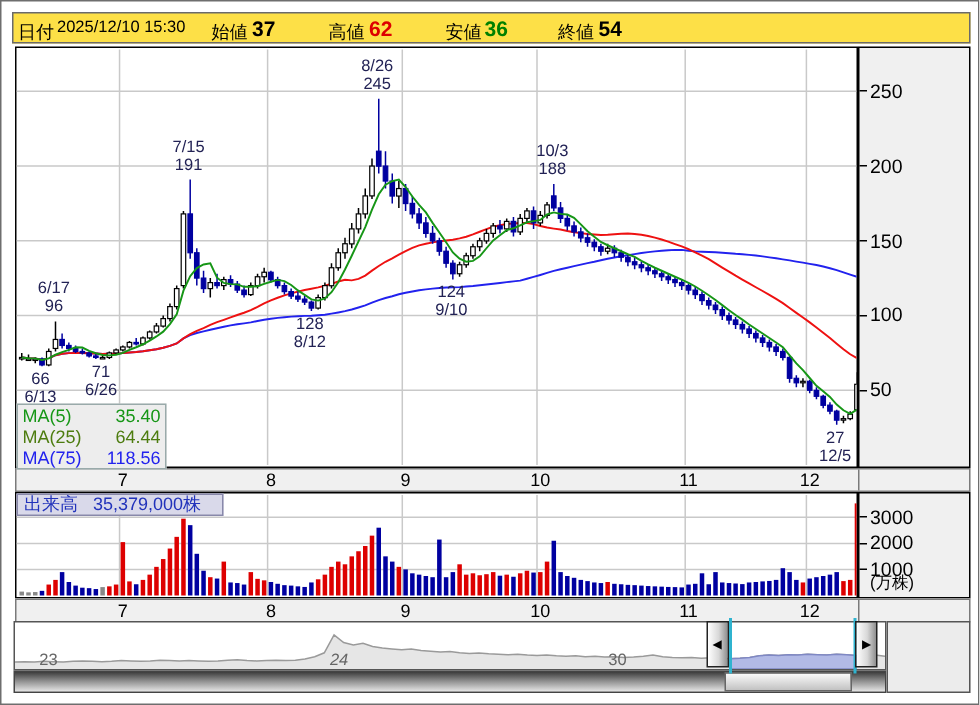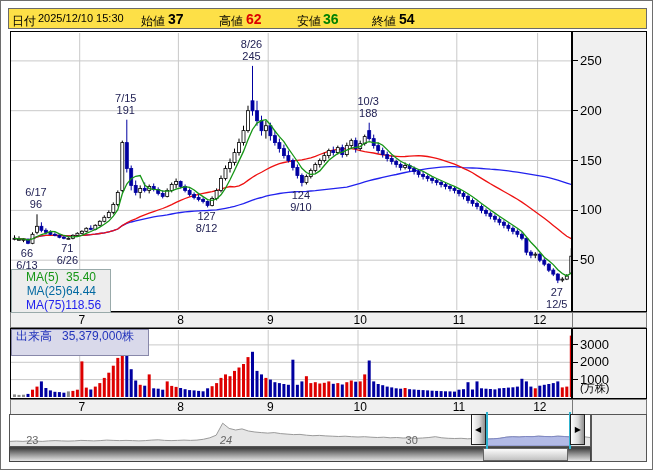--- a/index.html
+++ b/index.html
@@ -19,22 +19,22 @@
   .yaxis .tick{position:absolute;left:0;width:5px;height:1px;background:#000;}
   .yaxis .lbl{position:absolute;left:7px;font-size:13px;color:#000;}
   .xstrip{position:absolute;left:9px;width:637px;height:16px;background:#f0f0f0;border:1px solid #7a7a7a;
           box-sizing:border-box;z-index:1;}
   .xstrip .sep{position:absolute;left:561px;top:0;width:1px;height:14px;background:#7a7a7a;}
   .xstrip .mlbl{position:absolute;top:0;font-size:12px;color:#000;transform:translateX(-50%);}
   .ann{position:absolute;transform:translateX(-50%);font-size:11px;line-height:12px;color:#222255;
        text-align:center;white-space:nowrap;z-index:4;}
   .malegend{position:absolute;left:10px;top:268px;width:100px;background:#ededed;
             border:1px solid #9aa;box-sizing:border-box;font-size:12px;line-height:14px;z-index:5;}
-  .marow{display:flex;justify-content:space-between;padding:0 14px;}
-  .vollabel{position:absolute;left:10px;top:328px;height:27px;background:#d9d9ea;border:1px solid #8888aa;
+  .marow{display:flex;justify-content:space-between;padding:0 3px;}
+  .vollabel{position:absolute;left:10px;top:328px;height:15px;background:#d9d9ea;border:1px solid #8888aa;
             box-sizing:border-box;color:#2233bb;font-size:12px;line-height:13px;padding:0 4px;
             white-space:nowrap;z-index:5;}
   .vollabel span{margin-right:10px;}
   .nav{position:absolute;left:8px;top:413px;width:582px;height:33px;border:1px solid #555;
        box-sizing:border-box;background:#fff;z-index:1;}
   .nav .yr{position:absolute;font-size:11px;color:#666;top:19px;z-index:2;}
   .scrollbar{position:absolute;left:8px;top:446px;width:582px;height:15px;border:1px solid #444;
              box-sizing:border-box;background:linear-gradient(to bottom,#3d3d3d 0%,#8d8d8d 45%,#e6e6e6 100%);z-index:1;}
   .thumb{position:absolute;top:0;height:13px;background:linear-gradient(to bottom,#fbfbfb,#c2c2c2);
          border:1px solid #666;box-sizing:border-box;}
@@ -352,21 +352,21 @@
       <div class="mlbl" style="left: 349.23px;">10</div>
       <div class="mlbl" style="left: 448.01px;">11</div>
       <div class="mlbl" style="left: 528.83px;">12</div>
     </div>
 
   <div class="malegend">
     <div class="marow" style="color: rgb(22, 150, 22);">
       <span>MA(5)</span>
       <span>35.40</span>
     </div>
-    <div class="marow" style="color: #0369a1; justify-content: flex-end;">
+    <div class="marow" style="color: #4d7c0f;">
       <span>MA(25)</span>
       <span>64.44</span>
     </div>
     <div class="marow" style="color: rgb(34, 34, 238);">
       <span>MA(75)</span>
       <span>118.56</span>
     </div>
   </div>
 
   <div class="volwrap">
@@ -564,21 +564,21 @@
     </div>
     <div class="ann" style="left: 66.38px; top: 241.255px;">
       <div>71</div>
       <div>6/26</div>
     </div>
     <div class="ann" style="left: 124.75px; top: 90.6871px;">
       <div>7/15</div>
       <div>191</div>
     </div>
     <div class="ann" style="left: 205.57px; top: 209.371px;">
-      <div>127</div>
+      <div>128</div>
       <div>8/12</div>
     </div>
     <div class="ann" style="left: 250.47px; top: 36.8813px;">
       <div>8/26</div>
       <div>245</div>
     </div>
     <div class="ann" style="left: 299.86px; top: 188.446px;">
       <div>124</div>
       <div>9/10</div>
     </div>

